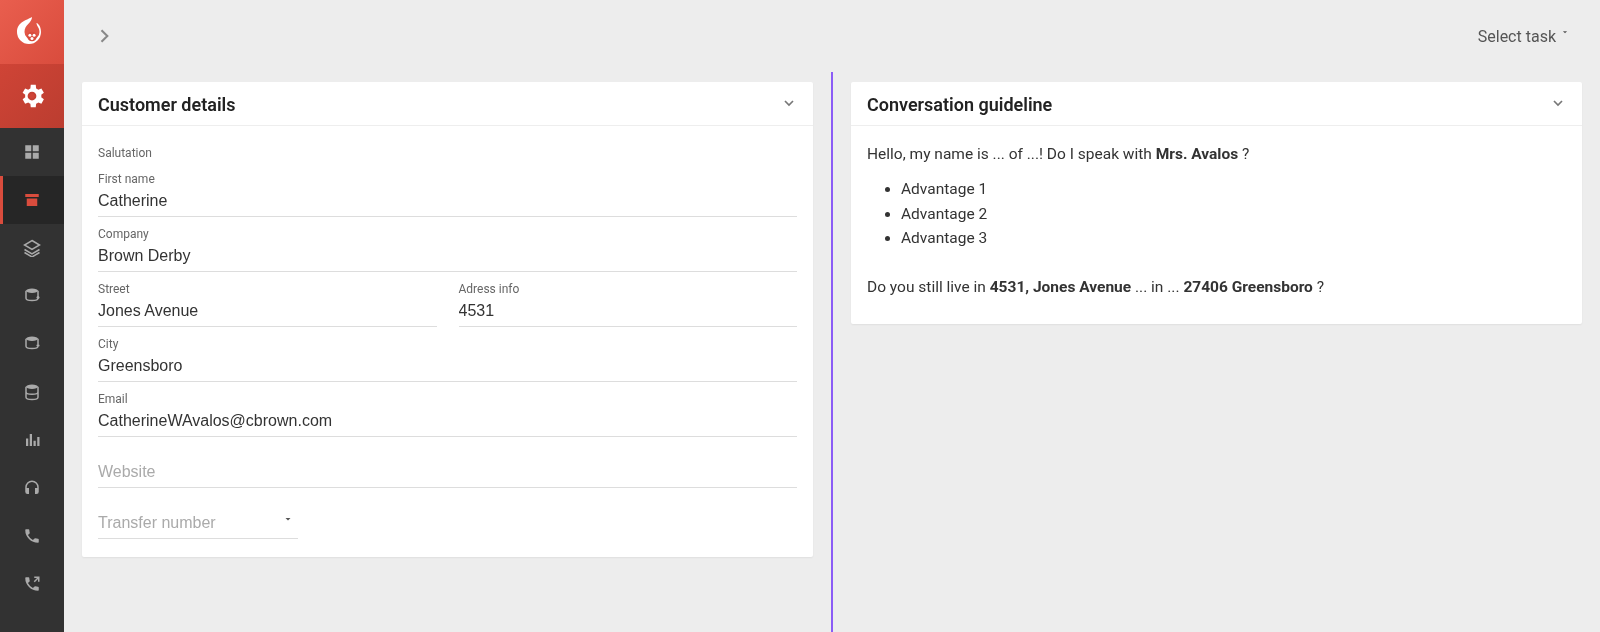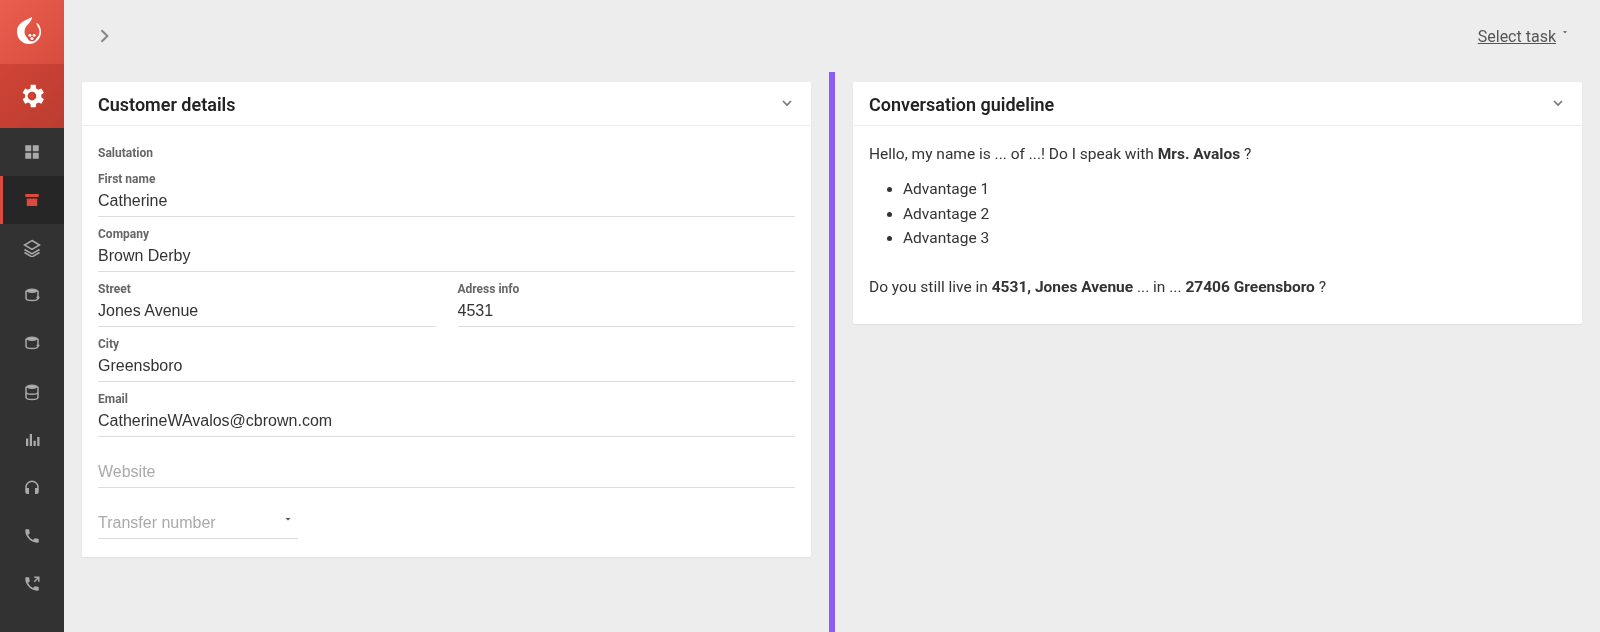--- a/index.html
+++ b/index.html
@@ -46,46 +46,45 @@
     padding: 0 24px;
     justify-content: space-between;
   }
   .chevron-btn {
     width:32px; height:32px; display:flex; align-items:center; justify-content:center;
     color:#888; cursor:pointer;
   }
   .select-task {
     color:#555; font-size:16px; cursor:pointer; display:flex; gap:4px;
     padding-right:6px;
-    text-decoration:underline;
   }
   .main-area {
     flex:1; display:flex; overflow:hidden;
   }
   .col { flex:1; padding: 10px 18px; overflow-y:auto; }
-  .col-left { border-right: 6px solid #8b5cf6; }
+  .col-left { border-right: 2px solid #8b5cf6; }
   .card {
     background:#fff;
     border-radius:2px;
     margin-bottom:18px;
     box-shadow: 0 1px 2px rgba(0,0,0,0.06);
   }
   .card-header {
     display:flex; align-items:center; justify-content:space-between;
     padding: 12px 16px 10px;
     border-bottom:1px solid #eee;
   }
   .card-title { font-size:18px; font-weight:600; color:#222; }
   .collapse-icon { color:#777; transform:rotate(0deg); }
   .card-body { padding: 10px 16px 18px; }
   .field-row { display:flex; gap:22px; }
   .field { flex:1; display:flex; flex-direction:column; margin-top:10px; }
   .field.small { flex: 0 0 200px; }
   .field label {
-    font-size:12px; color:#666; margin-bottom:2px;font-weight:bold;
+    font-size:12px; color:#666; margin-bottom:2px;
   }
   .underline-input {
     border:none; border-bottom:1px solid #ddd;
     font-size:16px; color:#333;
     padding:4px 0 6px;
     background:transparent;
     width:100%;
   }
   .underline-input::placeholder { color:#aaa; }
   .select-wrap {

